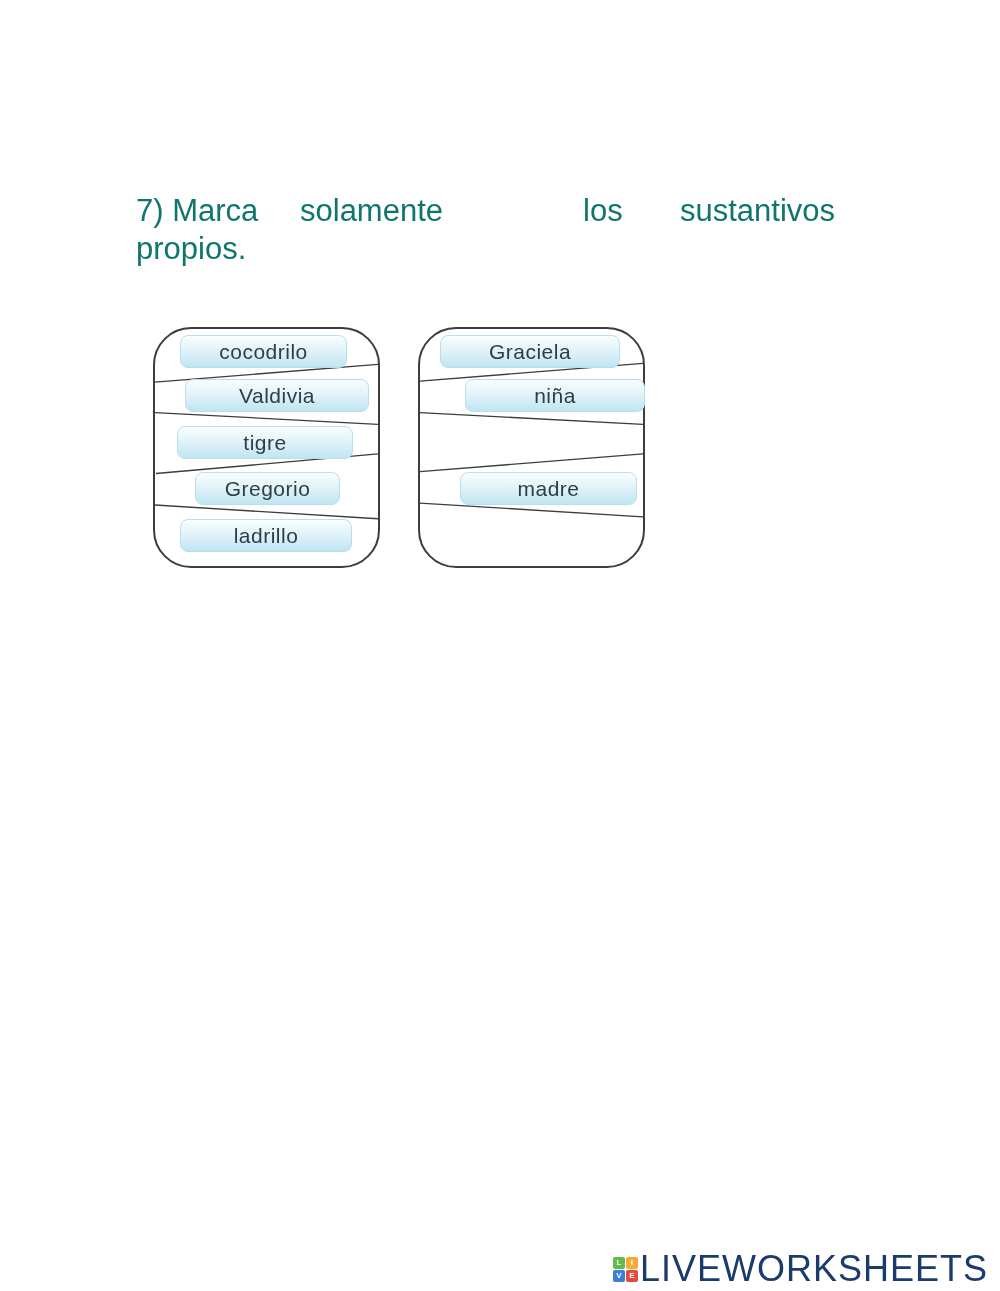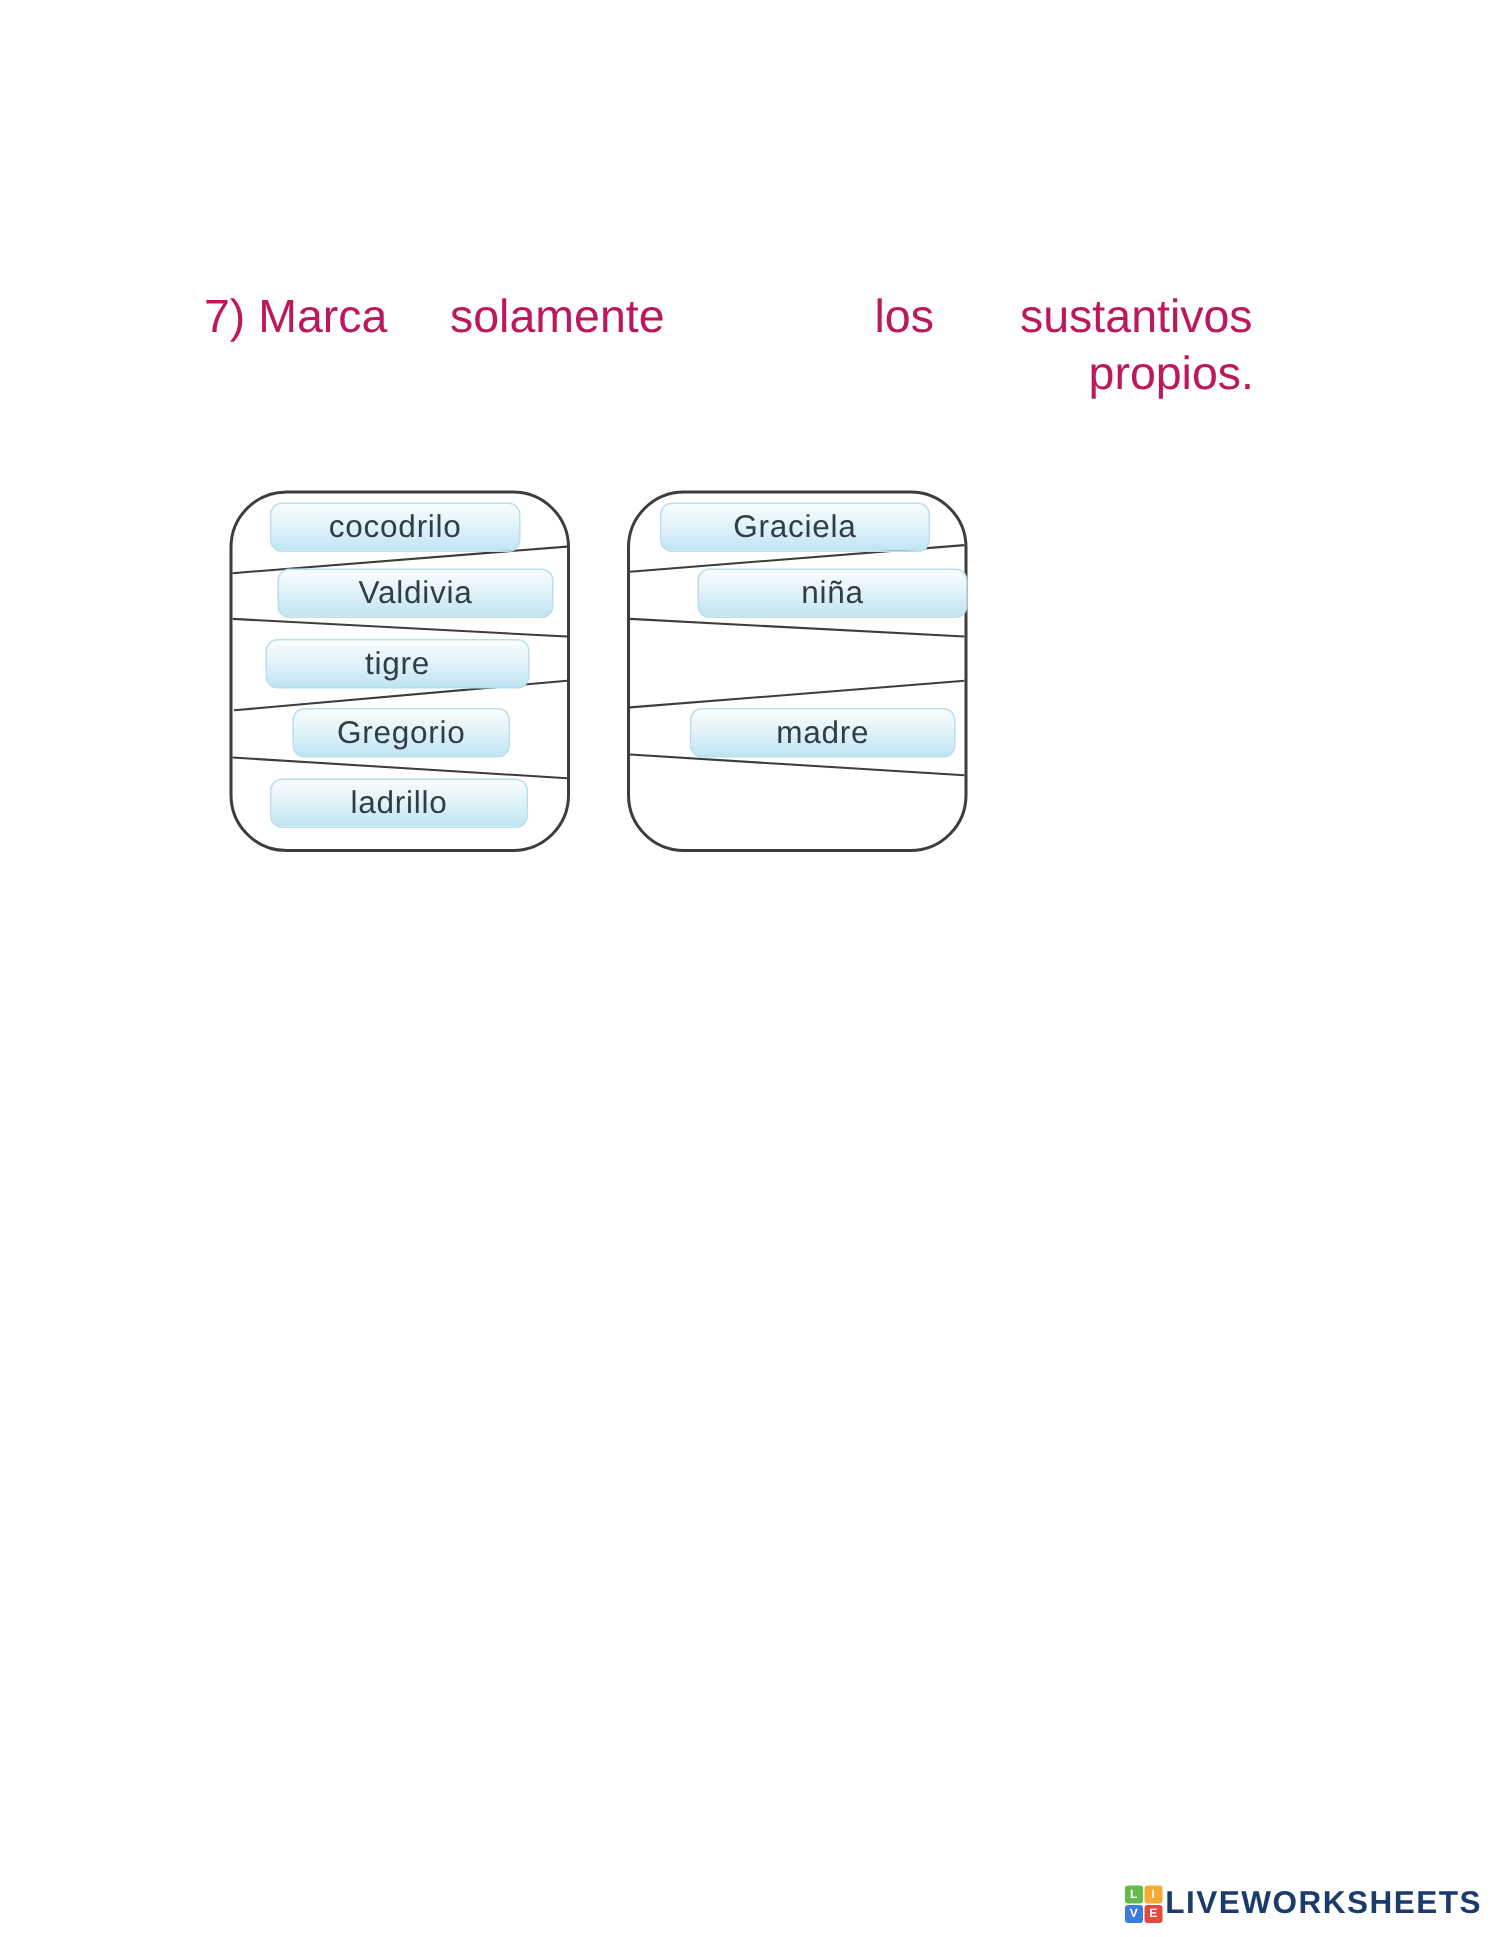--- a/index.html
+++ b/index.html
@@ -43,30 +43,30 @@
     display:flex;align-items:center;gap:2px;cursor:pointer;
   }
   .logo-grid{
     display:grid;grid-template-columns:12px 12px;grid-auto-rows:12px;gap:1px;
   }
   .sq{
     display:flex;align-items:center;justify-content:center;
     color:#ffffff;font-size:8px;font-weight:bold;border-radius:2px;
   }
   .logo-text{
-    font-size:21px;font-weight:700;letter-spacing:1px;color:#1c3b6d;
+    font-size:36px;font-weight:400;letter-spacing:1px;color:#1c3b6d;
     line-height:28px;white-space:nowrap;
   }
 </style>
 </head>
 <body>
 
 <div class="canvas">
 
-  <div class="heading" style="color: #be185d; text-align: right;">
+  <div class="heading" style="color: #0f766e;">
     <div class="h-line1">
       <span class="hw0">7) Marca</span>
       <span class="hw1">solamente</span>
       <span class="hw2">los</span>
       <span class="hw3">sustantivos</span>
     </div>
     <div class="h-line2">propios.</div>
   </div>
 
   <div class="group" style="left: 153px; top: 327px;">

